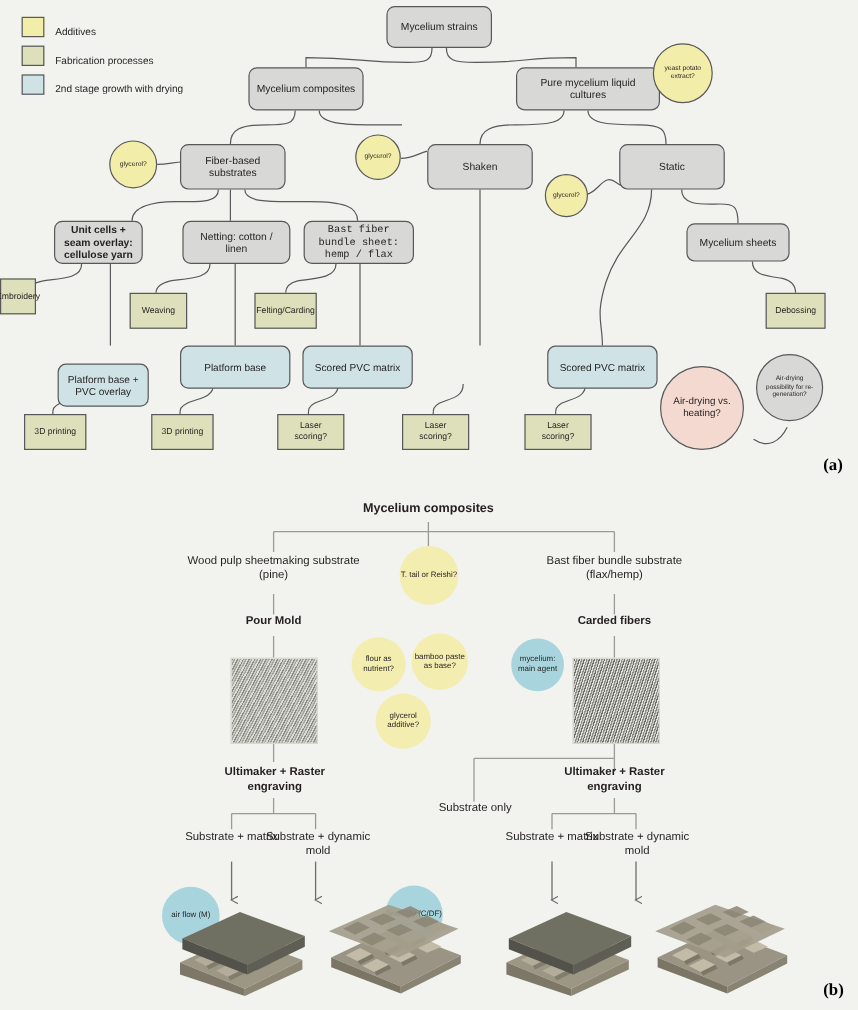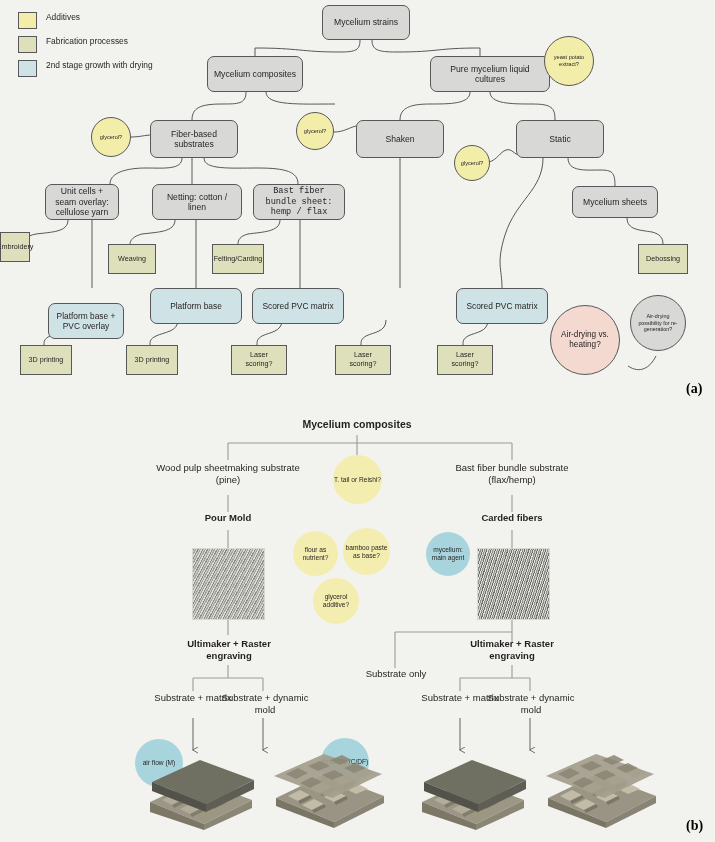--- a/index.html
+++ b/index.html
@@ -23,21 +23,21 @@
 
   .rbox{border-radius:7px;background:#d8d8d6;font-size:8.6px;}
   .green{background:#dde0bb;font-size:7.2px;border-radius:0;}
   .blue{background:#cfe3e6;border-radius:7px;font-size:8.4px;}
   .circ{border-radius:50%;background:#f2eda8;font-size:5.6px;line-height:1.18;}
   .circ-grey{border-radius:50%;background:#d8d8d6;font-size:5.4px;line-height:1.2;}
   .circ-pink{border-radius:50%;background:#f3d9cf;font-size:8.2px;line-height:1.2;}
 
   
   #legend{position:absolute;left:18px;top:12px;}
-  .leg-row{display:flex;align-items:flex-start;height:19px;margin-bottom:5px;}
+  .leg-row{display:flex;align-items:flex-end;height:19px;margin-bottom:5px;}
   .sw{width:19px;height:17px;border:1px solid #58585a;box-sizing:border-box;margin-right:9px;}
   .sw.a{background:#f2eda8;}
   .sw.f{background:#dde0bb;}
   .sw.g{background:#cfe3e6;}
   .leg-txt{font-size:8.4px;}
 
   .fig-label{position:absolute;font-family:"Liberation Serif","DejaVu Serif",serif;
              font-weight:bold;font-size:14px;color:#000;}
 
   
@@ -172,21 +172,21 @@
       </div>
 
     <div class="node rbox" style="left:516px;top:120px;width:88px;height:38px;">
       <span class="lbl">Static</span>
       </div>
 
     <div class="node circ" style="left:454px;top:145px;width:36px;height:36px;">
       <span class="lbl">glycerol?</span>
       </div>
 
-    <div class="node rbox" style="left:45px;top:184px;width:74px;height:36px;">
+    <div class="node rbox" style="left:45px;top:184px;width:74px;height:36px;font-weight:bold;">
       <span class="lbl">Unit cells + seam overlay: cellulose yarn</span>
       </div>
 
     <div class="node rbox" style="left:152px;top:184px;width:90px;height:36px;">
       <span class="lbl">Netting: cotton / linen</span>
       </div>
 
     <div class="node rbox" style="left:253px;top:184px;width:92px;height:36px;font-family:Liberation Mono, monospace;">
       <span class="lbl">Bast fiber bundle sheet: hemp / flax</span>
       </div>

